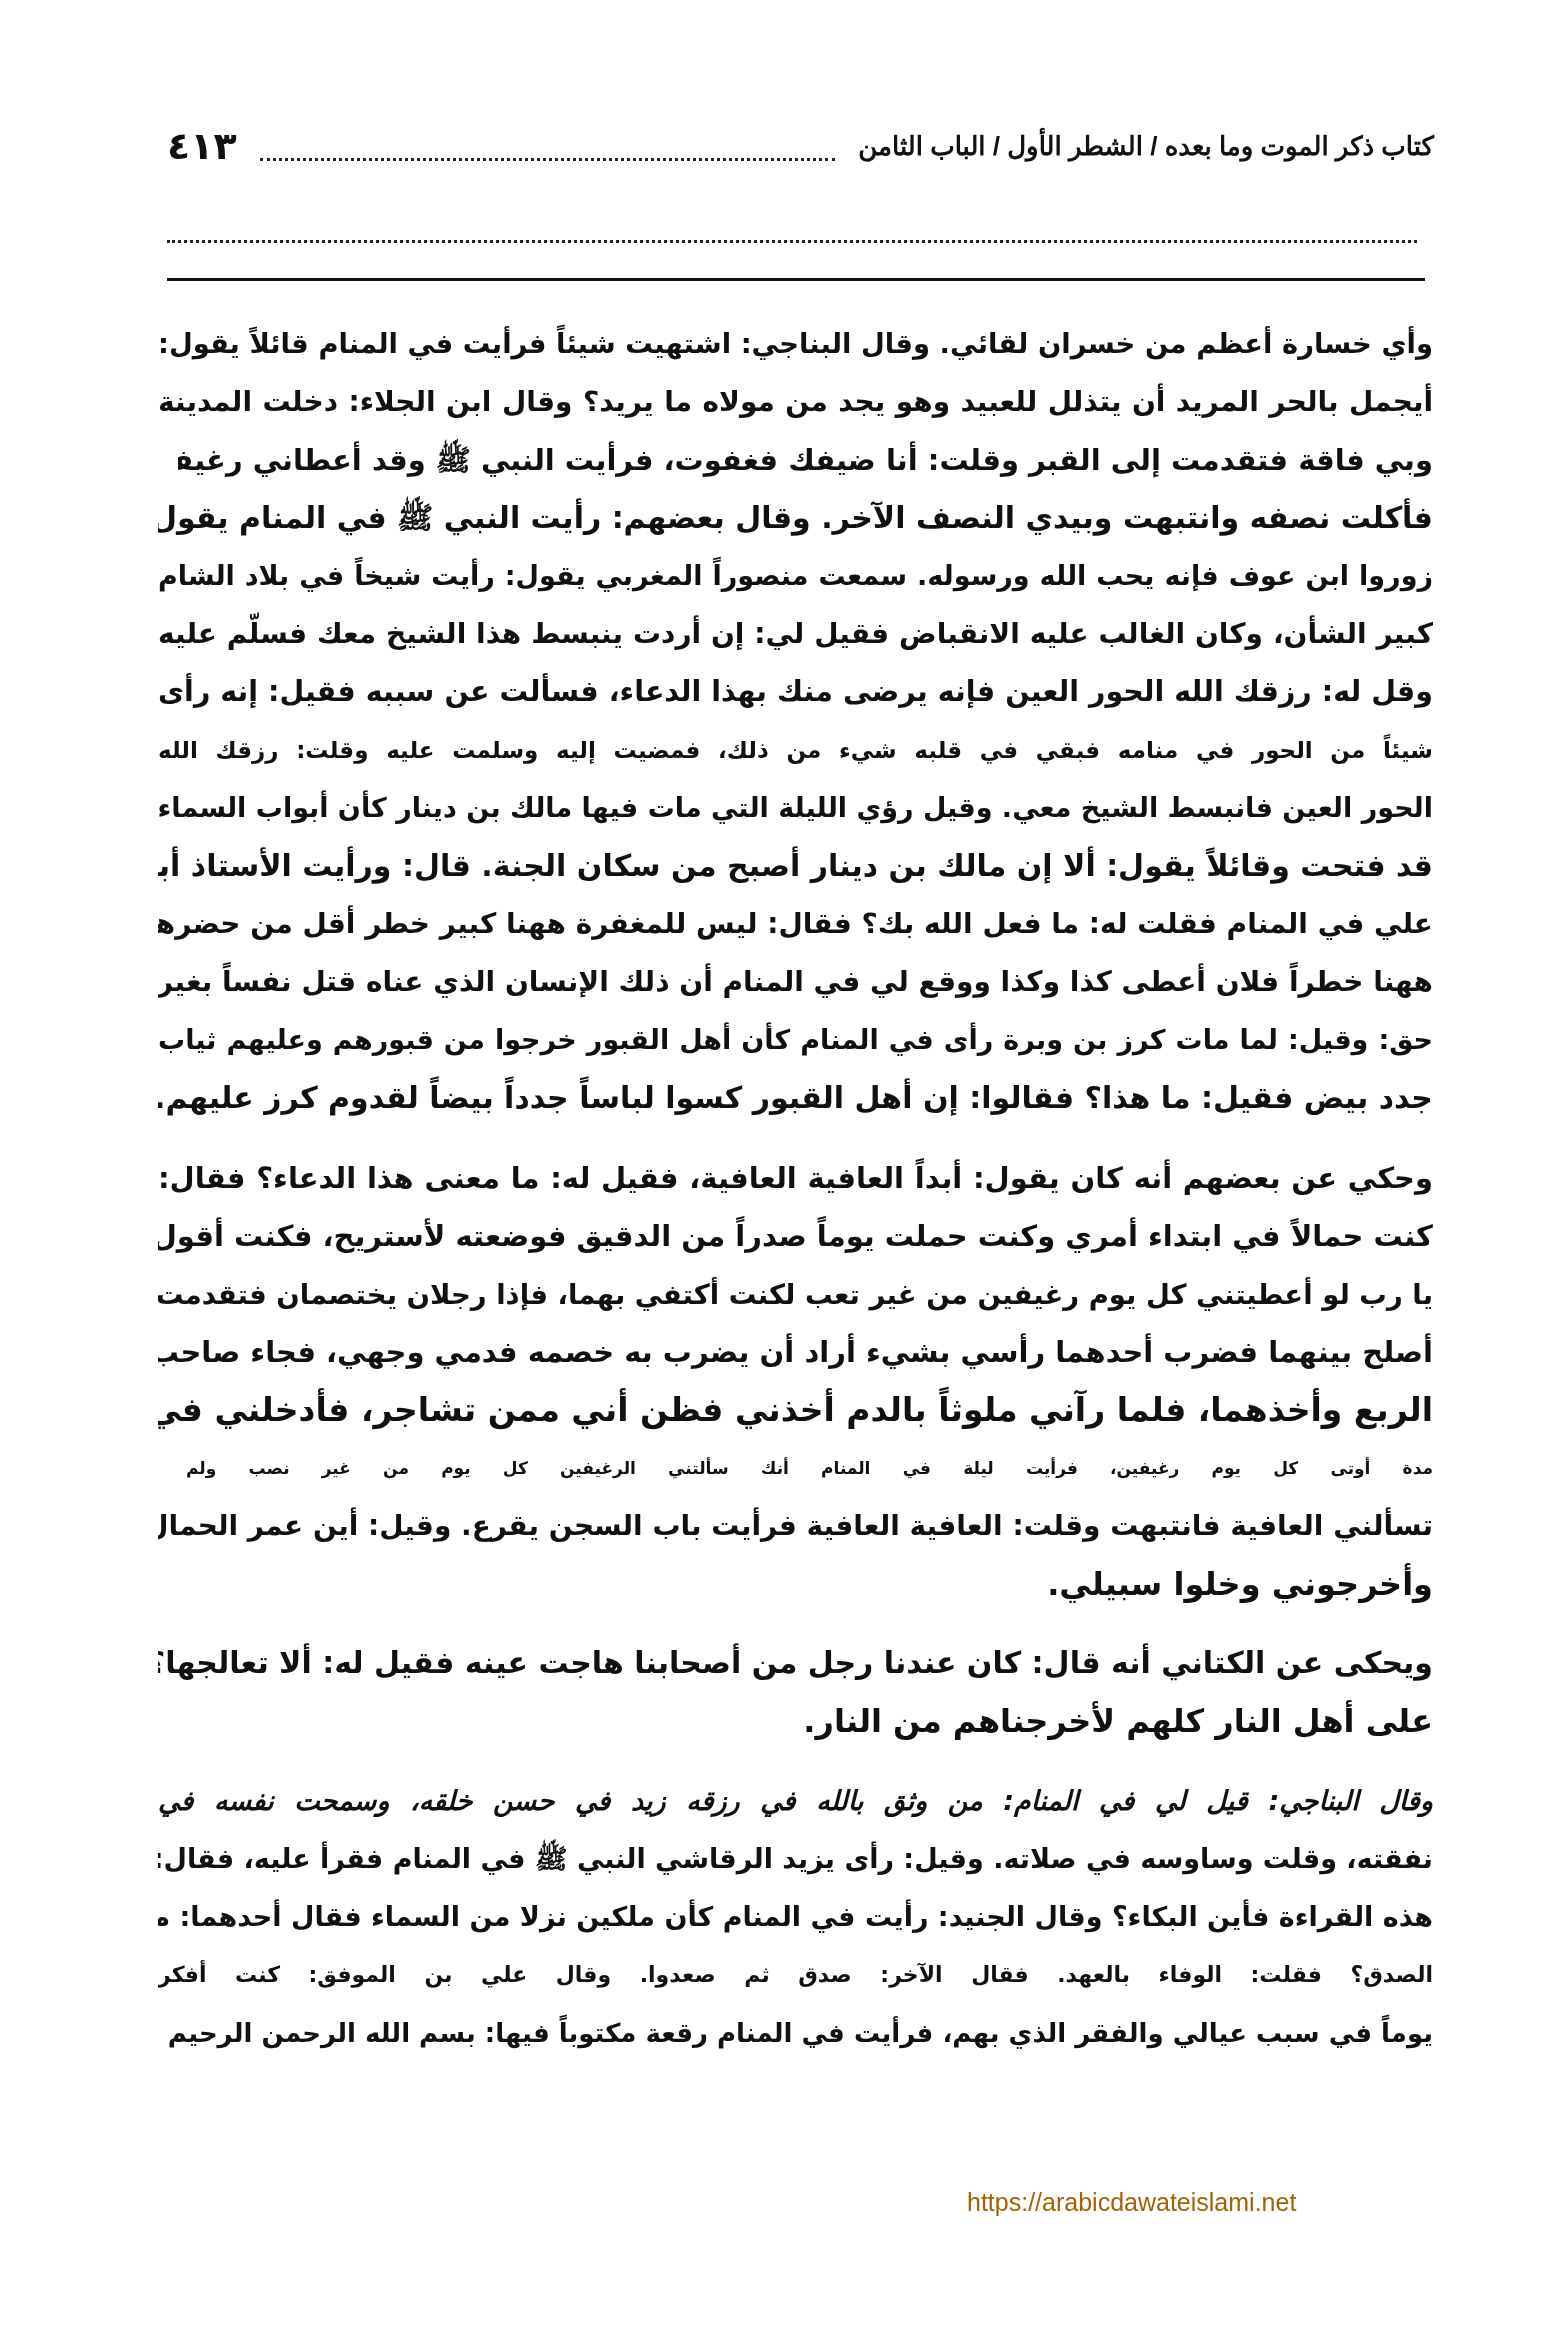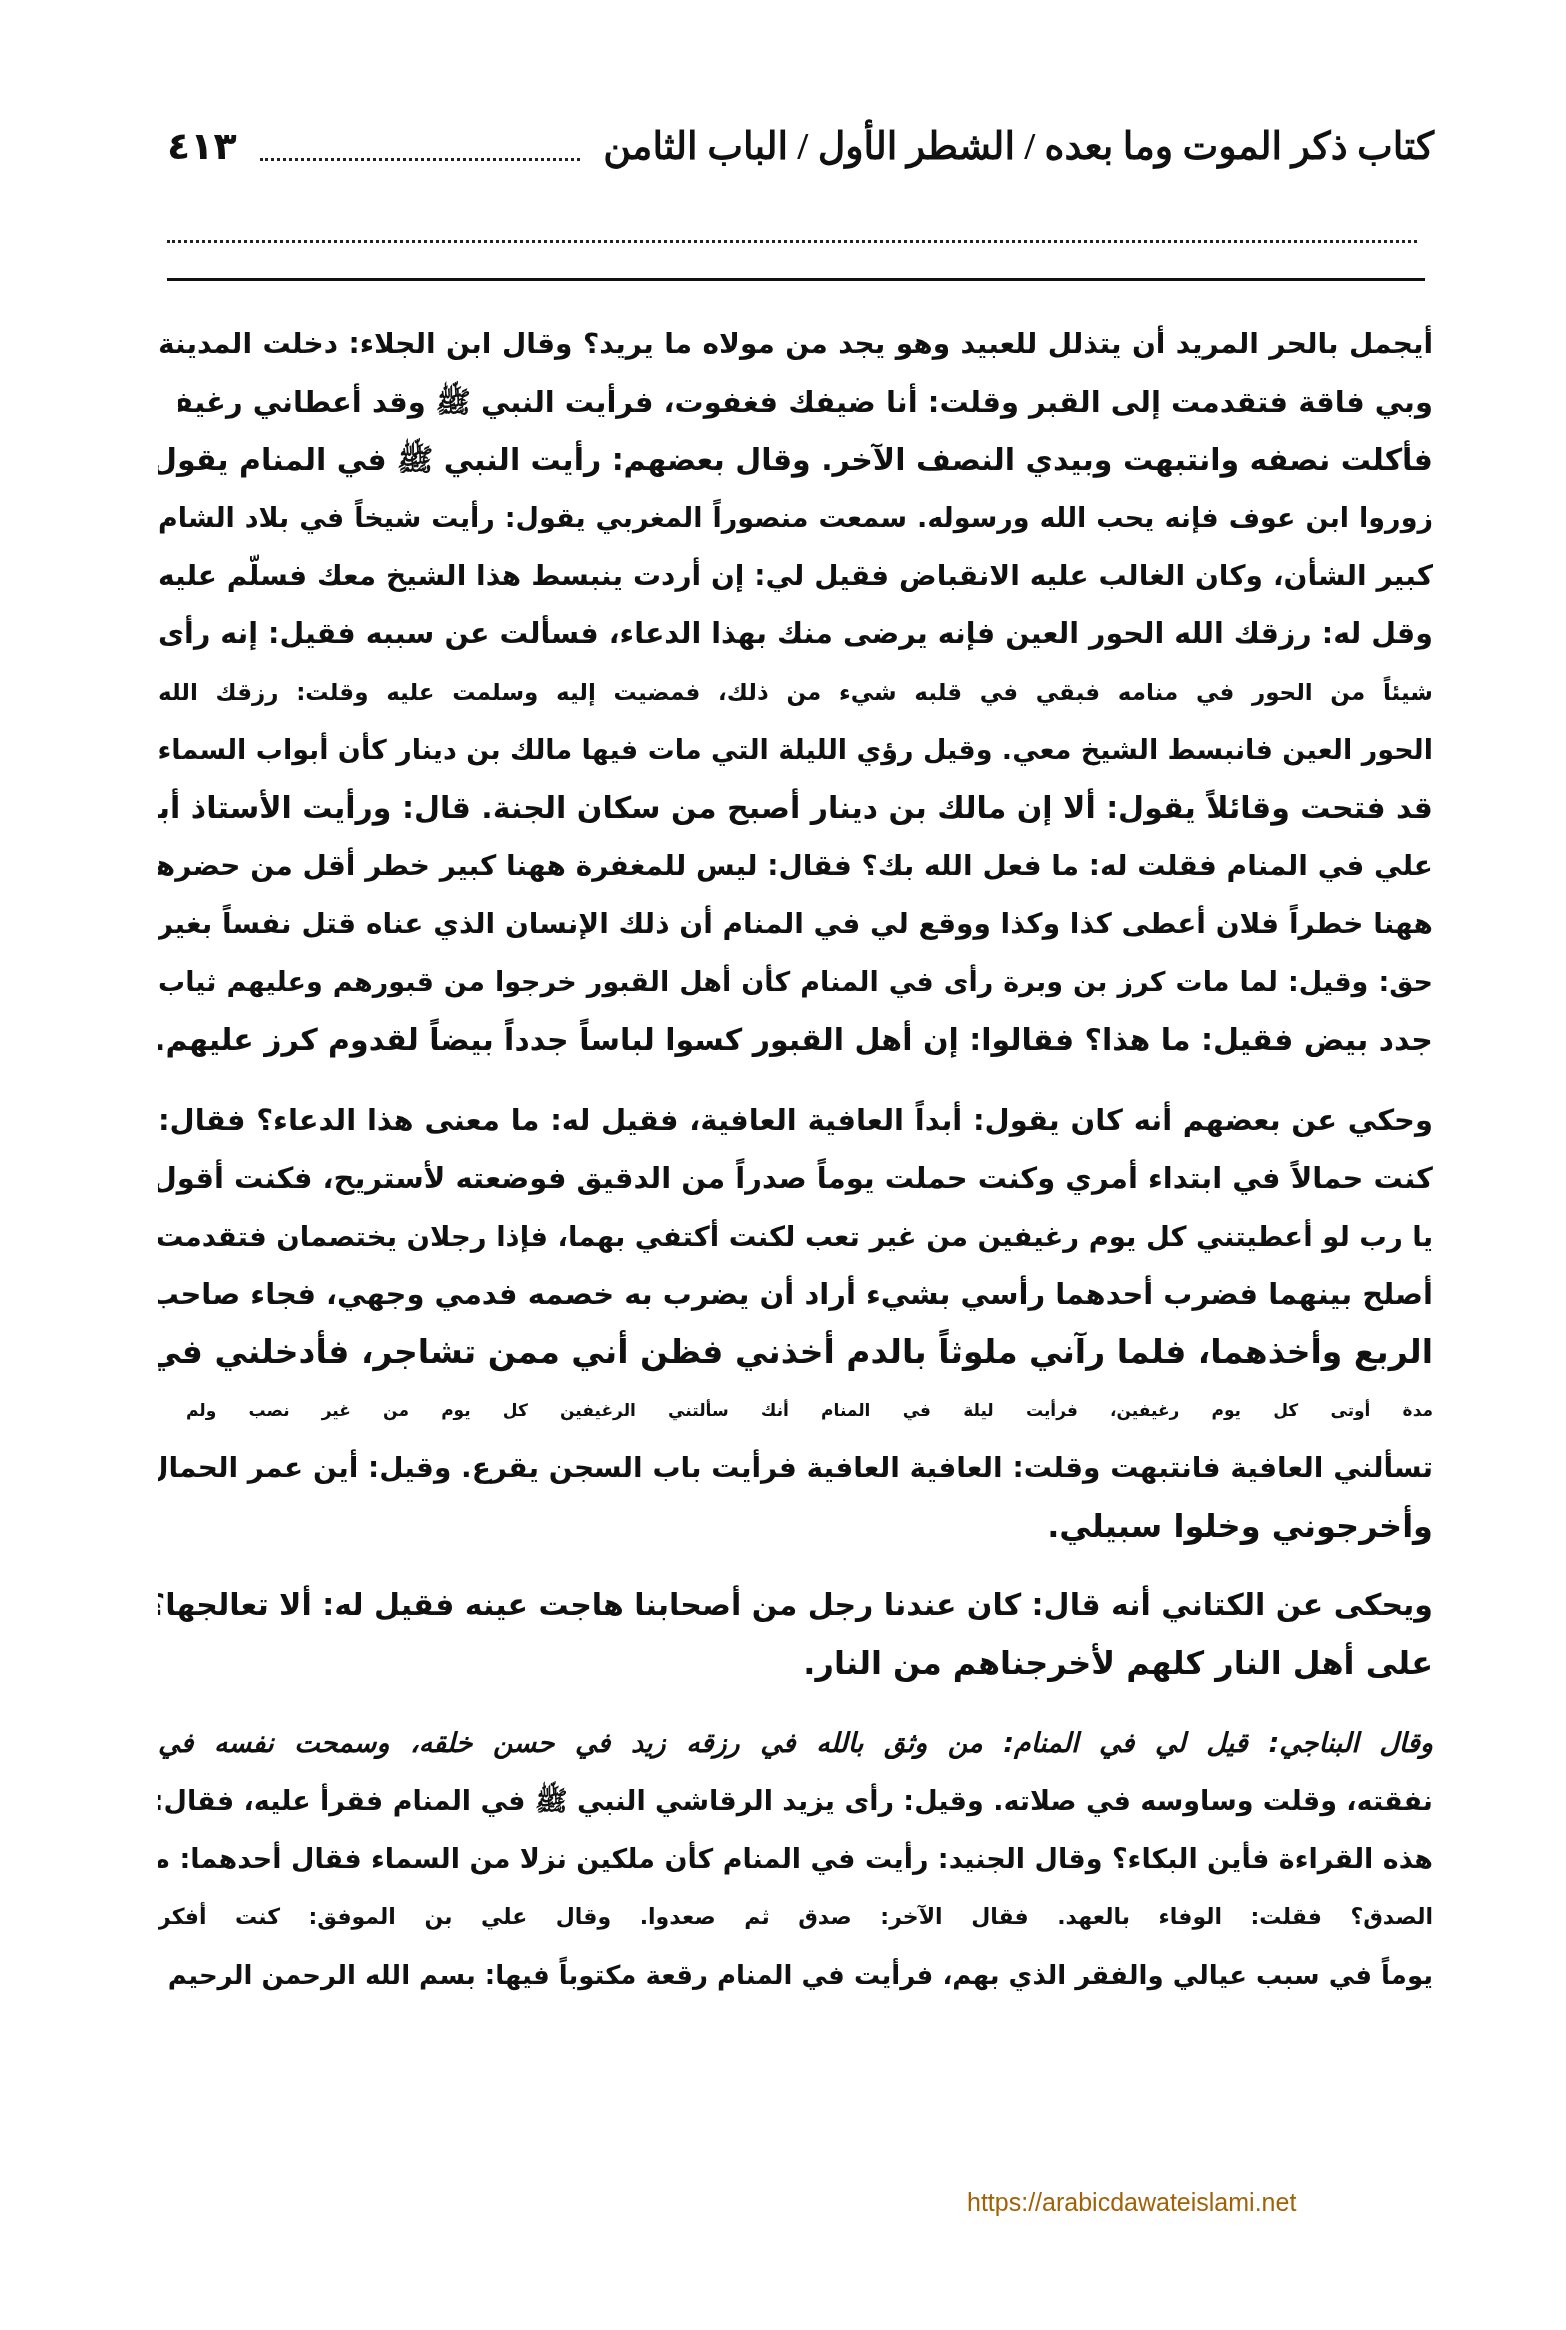--- a/index.html
+++ b/index.html
@@ -6,22 +6,22 @@
     body {
       width: 1567px; height: 2330px; position: relative; overflow: hidden;
       font-family: "DejaVu Sans", sans-serif; color: #111111;
     }
     .page { position: absolute; left: 0; top: 0; width: 1567px; height: 2330px; }
     .header {
       position: absolute; left: 167px; top: 113px; width: 1267px; height: 67px;
       direction: rtl; display: flex; align-items: center;
     }
     .header-title {
-      font-size: 38px; font-weight: bold; white-space: nowrap; line-height: 67px;
-      font-family: Liberation Serif, serif; letter-spacing: -0.8px;
+      font-size: 26px; font-weight: bold; white-space: nowrap; line-height: 67px;
+      font-family: Liberation Sans, sans-serif; letter-spacing: -0.8px;
     }
     .header-dots {
       flex: 1; margin: 0 23px; border-bottom: 3.3px dotted #222; height: 0; margin-top: 25px;
     }
     .page-number {
       font-size: 38px; font-weight: bold; line-height: 67px; white-space: nowrap;
     }
     .dotted-line {
       position: absolute; left: 167px; top: 240px; width: 1250px; height: 0;
       border-bottom: 3.3px dotted #222;
@@ -51,20 +51,21 @@
   <div class="header">
     <span class="header-title">كتاب ذكر الموت وما بعده / الشطر الأول / الباب الثامن</span>
     <span class="header-dots"></span>
     <span class="page-number">٤١٣</span>
   </div>
   <div class="dotted-line"></div>
   <div class="rule"></div>
 
   <div class="body-text" id="body-text">
       <p class="para">
+        <span class="line" style="display: block; font-size: 27.4px;">وأي خسارة أعظم من خسران لقائي. وقال البناجي: اشتهيت شيئاً فرأيت في المنام قائلاً يقول:</span>
         <span class="line" style="display: block; font-size: 28px;">أيجمل بالحر المريد أن يتذلل للعبيد وهو يجد من مولاه ما يريد؟ وقال ابن الجلاء: دخلت المدينة</span>
         <span class="line" style="display: block; font-size: 29px; margin-left: 20px;">وبي فاقة فتقدمت إلى القبر وقلت: أنا ضيفك فغفوت، فرأيت النبي ﷺ وقد أعطاني رغيفاً</span>
         <span class="line" style="display: block; font-size: 30px;">فأكلت نصفه وانتبهت وبيدي النصف الآخر. وقال بعضهم: رأيت النبي ﷺ في المنام يقول:</span>
         <span class="line" style="display: block; font-size: 27px;">زوروا ابن عوف فإنه يحب الله ورسوله. سمعت منصوراً المغربي يقول: رأيت شيخاً في بلاد الشام</span>
         <span class="line" style="display: block; font-size: 28px;">كبير الشأن، وكان الغالب عليه الانقباض فقيل لي: إن أردت ينبسط هذا الشيخ معك فسلّم عليه</span>
         <span class="line" style="display: block; font-size: 28.5px;">وقل له: رزقك الله الحور العين فإنه يرضى منك بهذا الدعاء، فسألت عن سببه فقيل: إنه رأى</span>
         <span class="line" style="display: block; font-size: 23px;">شيئاً من الحور في منامه فبقي في قلبه شيء من ذلك، فمضيت إليه وسلمت عليه وقلت: رزقك الله</span>
         <span class="line" style="display: block; font-size: 27px;">الحور العين فانبسط الشيخ معي. وقيل رؤي الليلة التي مات فيها مالك بن دينار كأن أبواب السماء</span>
         <span class="line" style="display: block; font-size: 30px;">قد فتحت وقائلاً يقول: ألا إن مالك بن دينار أصبح من سكان الجنة. قال: ورأيت الأستاذ أبا</span>
         <span class="line" style="display: block; font-size: 28px;">علي في المنام فقلت له: ما فعل الله بك؟ فقال: ليس للمغفرة ههنا كبير خطر أقل من حضرها</span>

